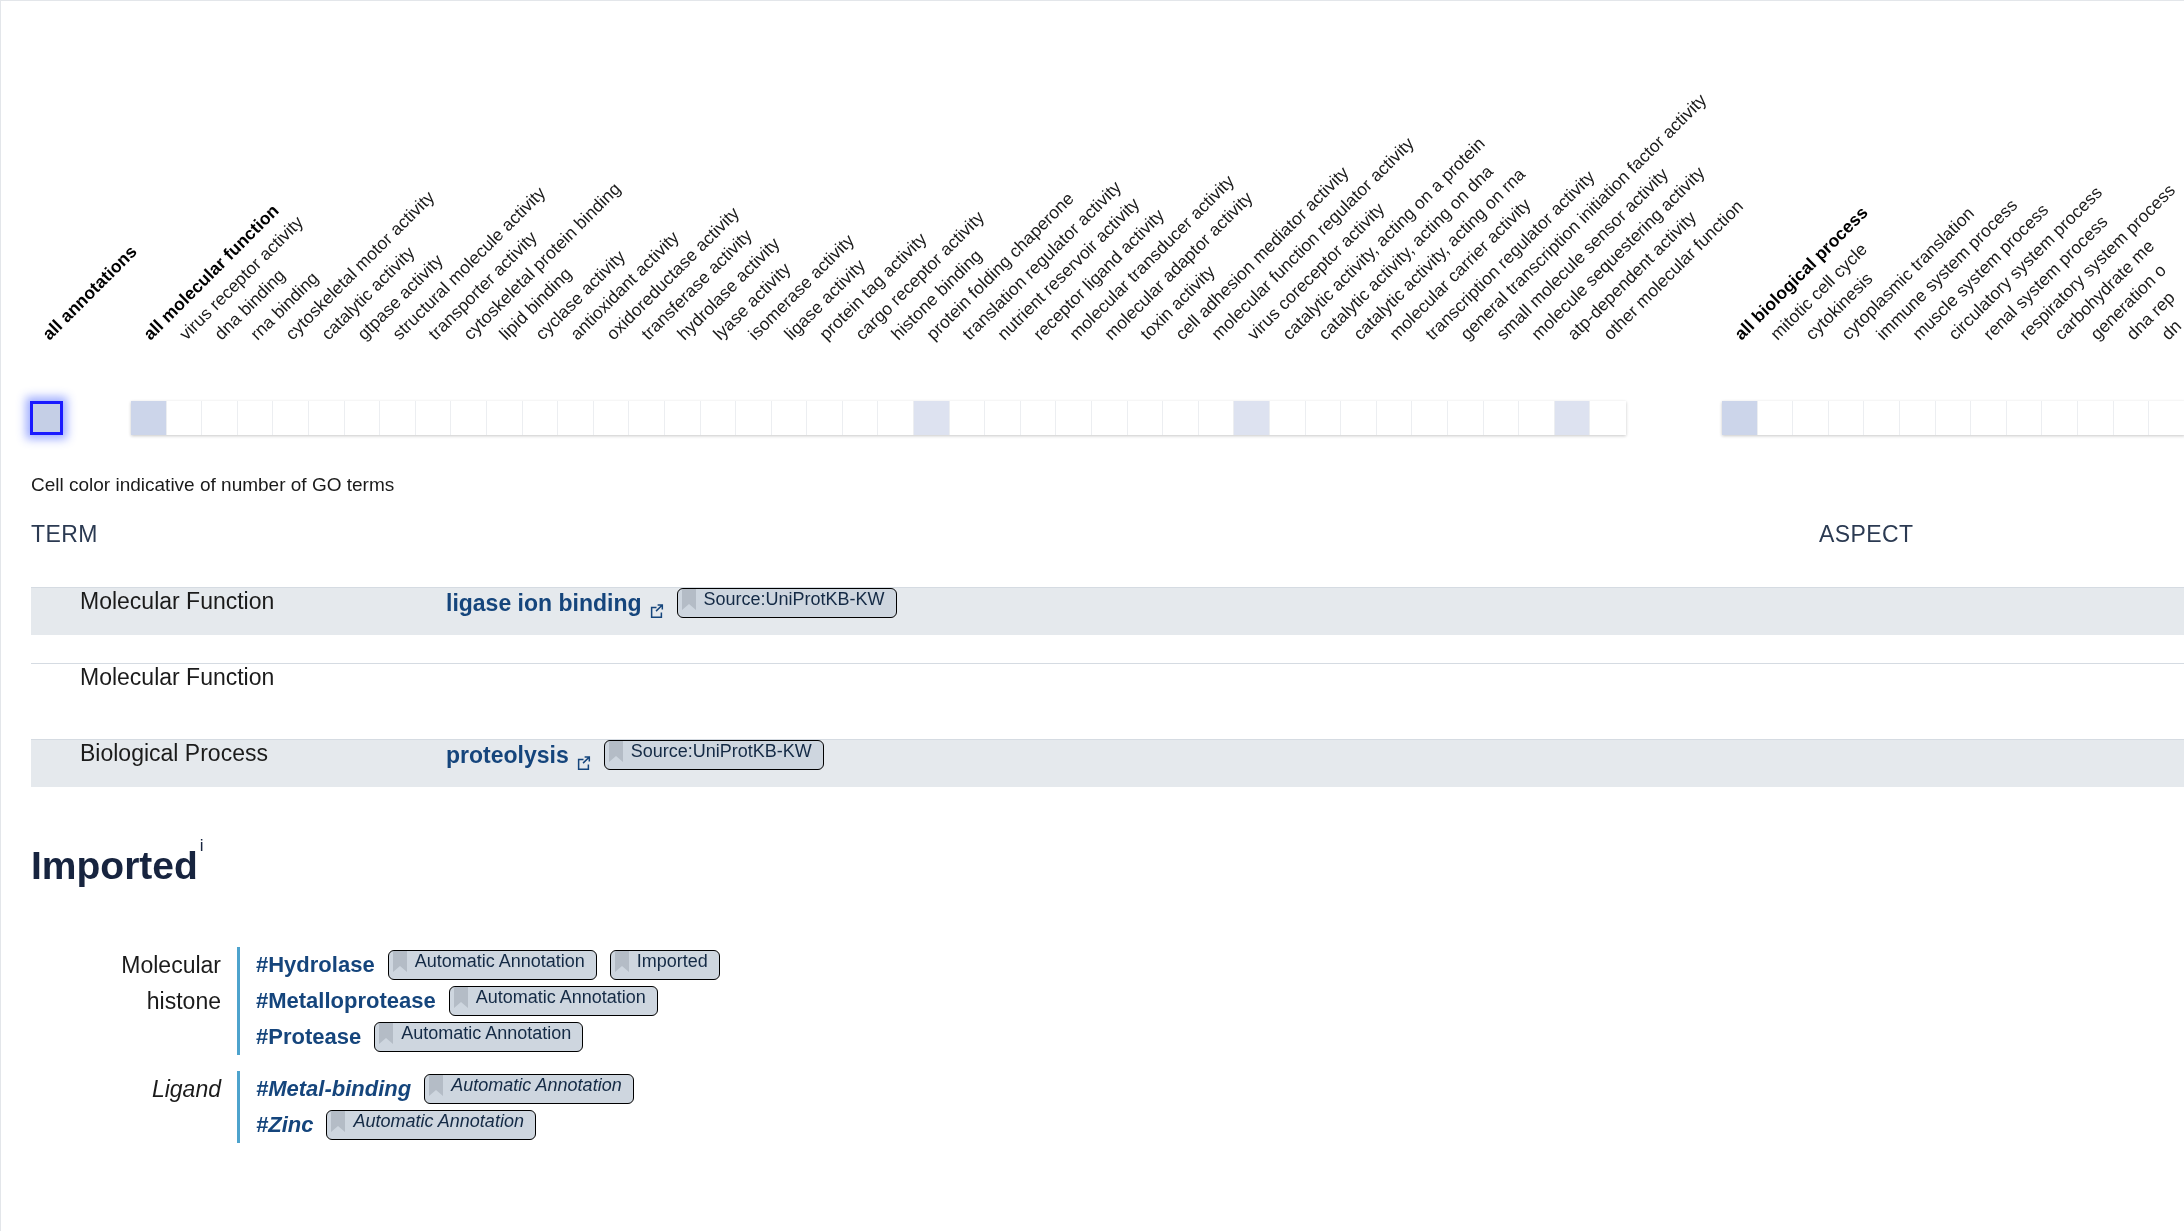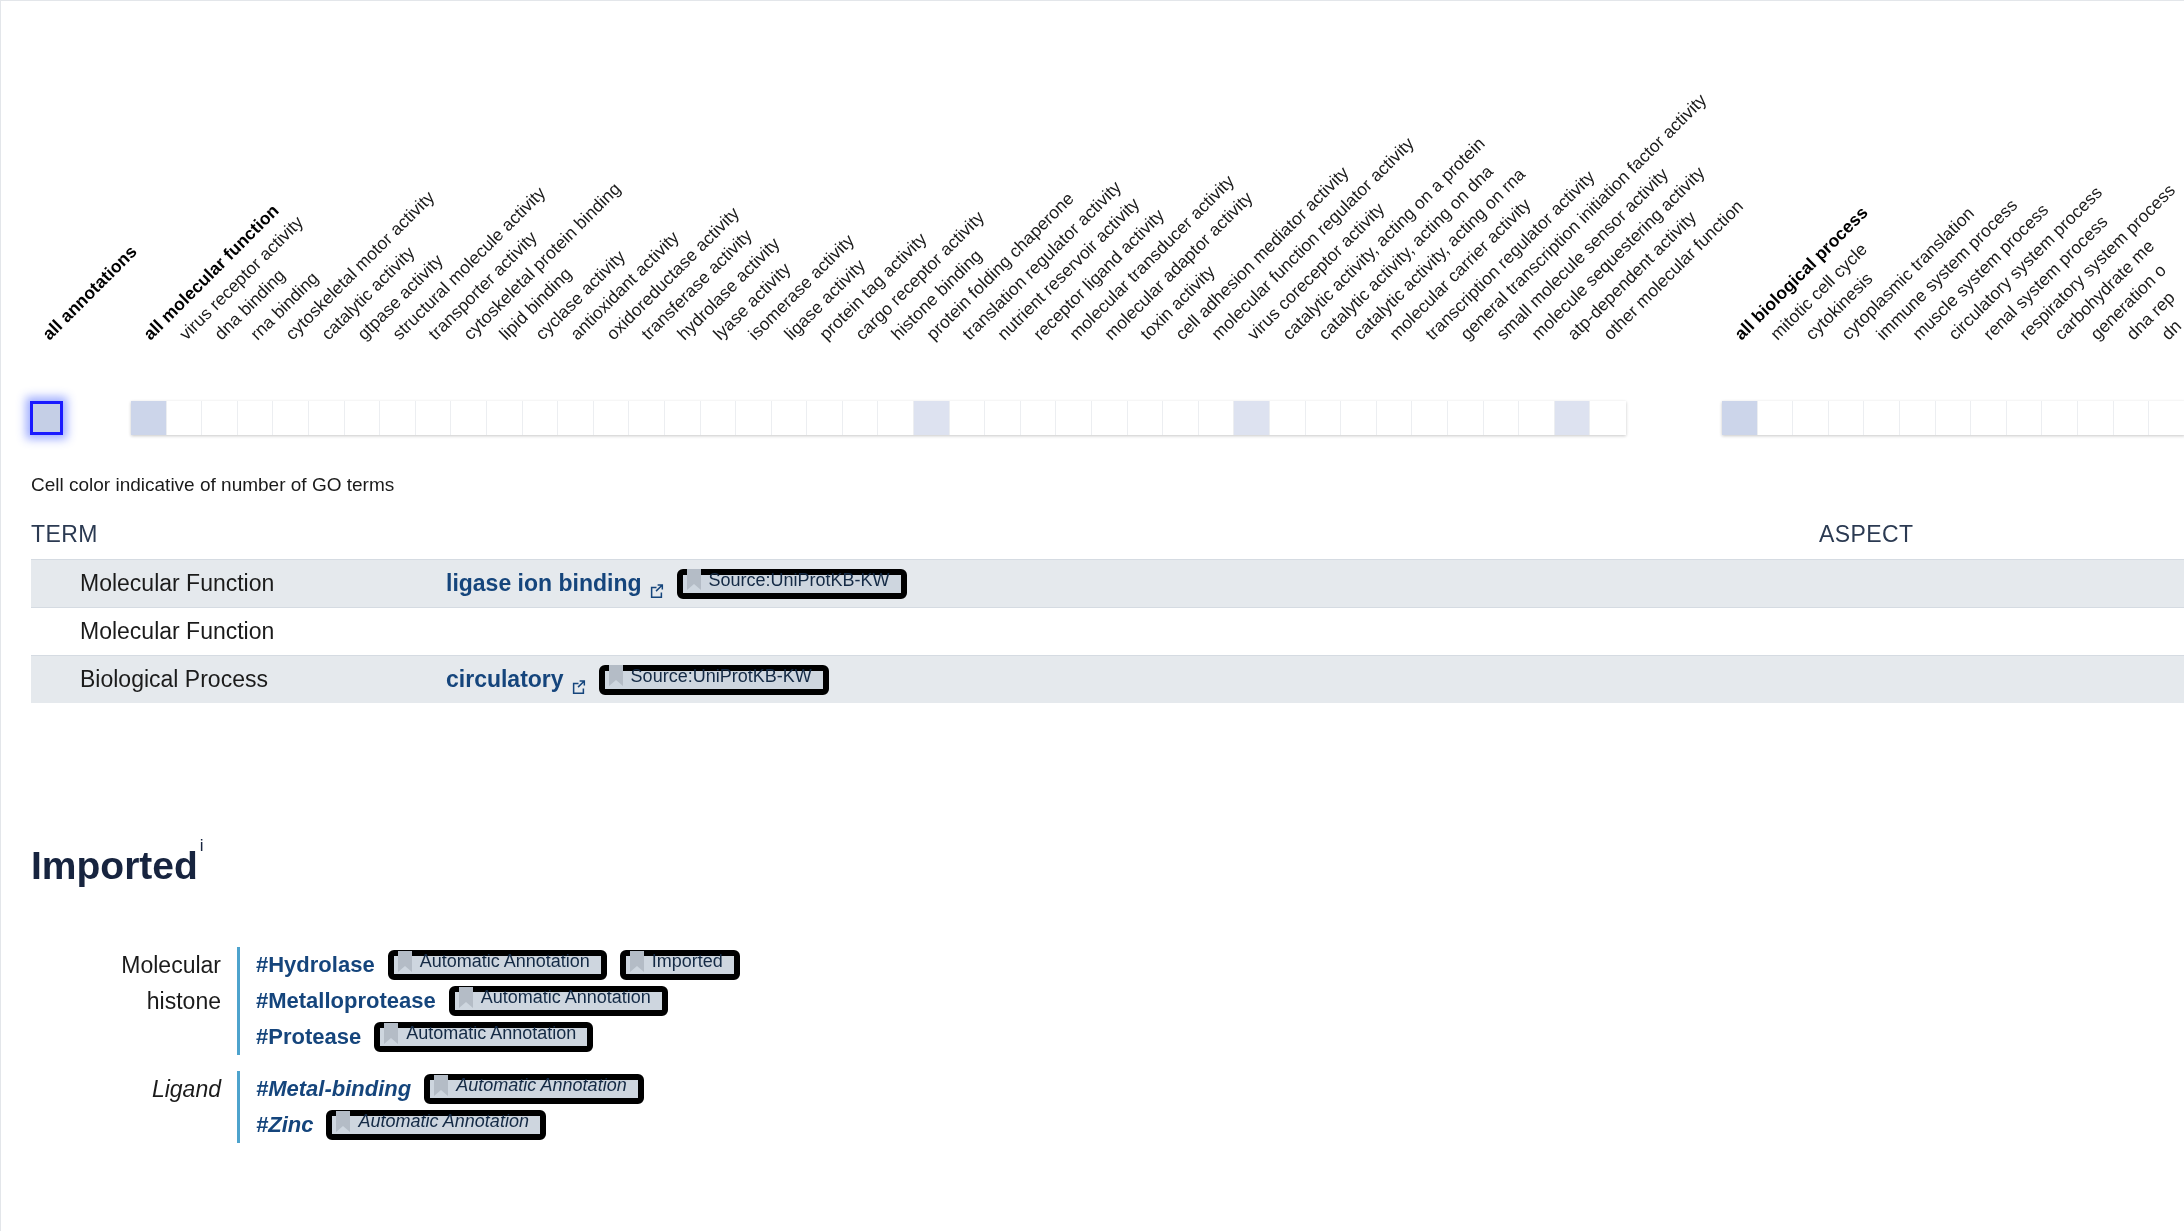--- a/index.html
+++ b/index.html
@@ -81,43 +81,44 @@
   .go-head{
     display:flex;align-items:center;height:50px;
   }
   .go-head .th{
     font-size:23px;font-weight:400;color:#2b3a52;
     letter-spacing:.4px;
   }
   .col-aspect{width:415px;padding-left:49px;box-sizing:border-box;}
   .col-term{flex:1;}
   .go-row{
-    display:flex;align-items:center;height:47px;
+    display:flex;align-items:flex-start;height:47px;
     border-top:1px solid #d5dbe2;
+    margin-top:28px;
   }
   .go-row.alt{background:#e5e9ed;}
   .go-row .aspect{
     width:415px;padding-left:49px;box-sizing:border-box;
     font-size:23px;color:#1b1b1b;font-weight:400;
   }
   .go-row .term{
     flex:1;display:flex;align-items:center;gap:13px;
   }
   .term-link{
     font-size:23px;font-weight:700;color:#15457c;
     text-decoration:none;display:inline-flex;align-items:center;gap:7px;
   }
   .ext-icon{display:inline-block;width:15px;height:15px;position:relative;top:1px;}
 
   
   .badge{
     display:inline-flex;align-items:center;
     height:30px;
     background:#ced6df;
-    border:6px solid #000000;
+    border:1px solid #000000;
     border-radius:6px;
     padding:0 11px 7px 3px;
     box-sizing:border-box;
     font-size:18px;color:#142a45;
     white-space:nowrap;
   }
   .badge .ribbon{
     display:inline-block;width:16px;height:22px;margin-right:7px;flex:0 0 auto;
   }
 
@@ -298,21 +299,21 @@
             </span>
           </div>
         </div>
         <div class="go-row">
           <div class="aspect">Molecular Function</div>
         </div>
         <div class="go-row alt">
           <div class="aspect">Biological Process</div>
           <div class="term">
             <a class="term-link" href="#">
-              <span>circulatory</span>
+              <span>proteolysis</span>
               <span class="ext-icon"><svg width="15" height="15" viewBox="0 0 16 16" xmlns="http://www.w3.org/2000/svg">
                   <path d="M2 4 h6 v1.6 H3.6 v8.8 h8.8 V10 H14 v6 H2 z" fill="#15457c"></path>
                   <path d="M9.2 1.2 H15 v5.8 h-1.6 V3.95 L8.1 9.25 6.95 8.1 12.25 2.8 H9.2 z" fill="#15457c"></path>
                 </svg></span>
             </a>
             <span class="badge">
               <span class="ribbon"><svg width="16" height="22" viewBox="0 0 16 22" xmlns="http://www.w3.org/2000/svg">
                   <path d="M1 0 h14 v21 l-7 -6 l-7 6 z" fill="#b4bcc6"></path>
                 </svg></span>
               <span>Source:UniProtKB-KW</span>

